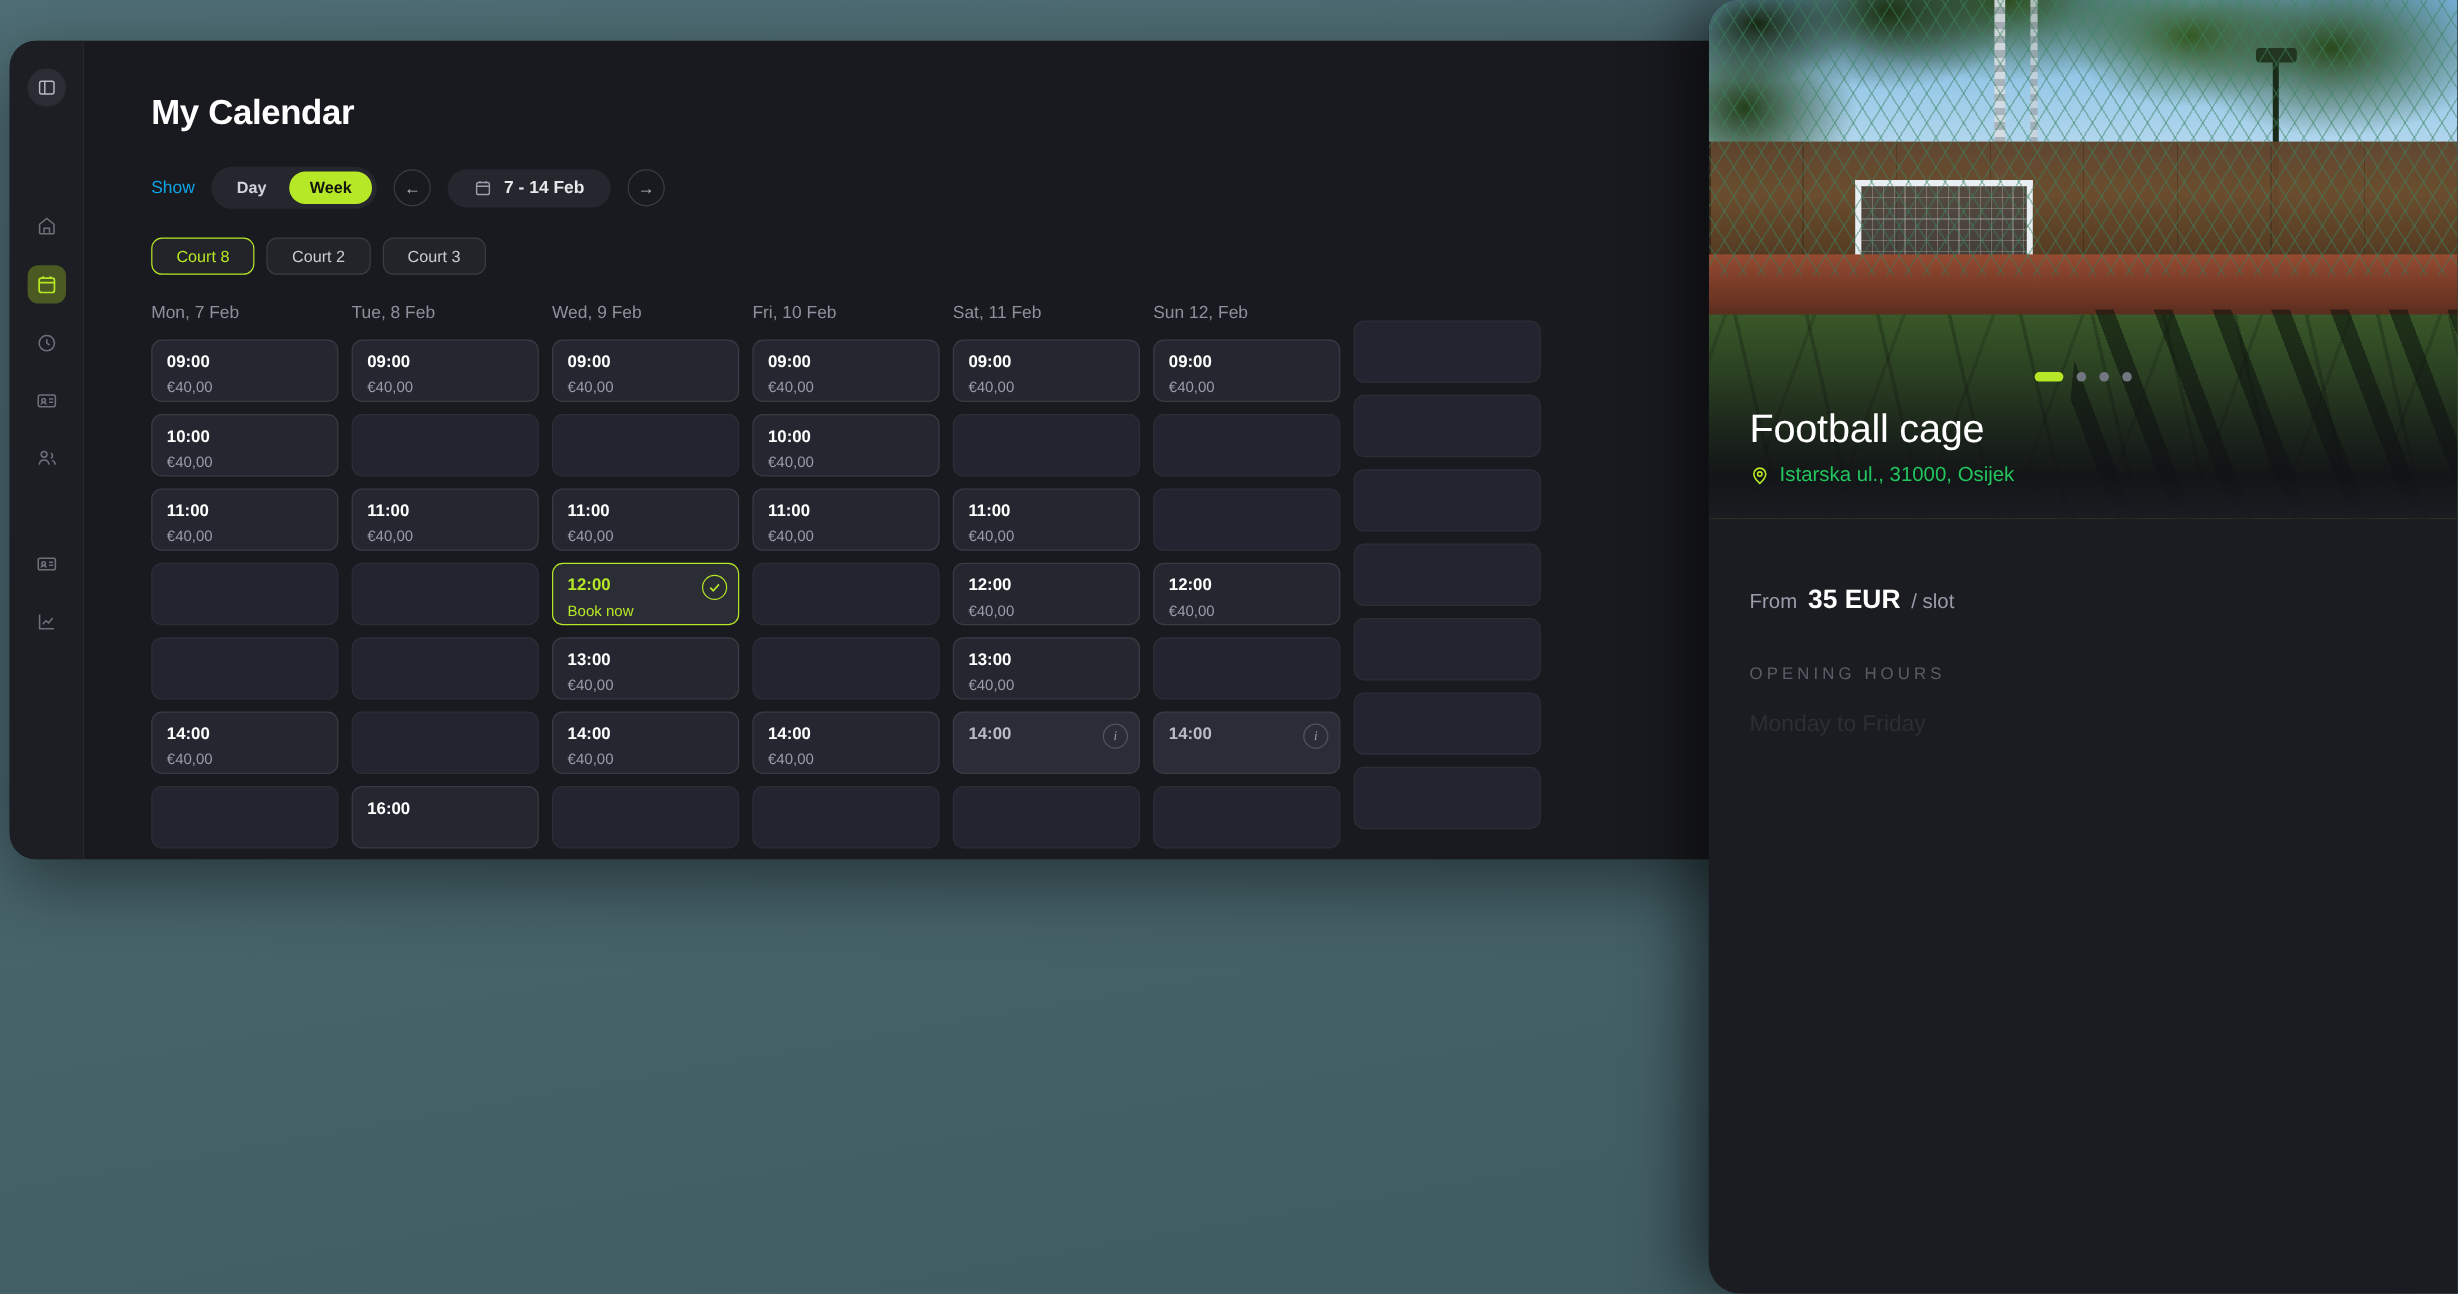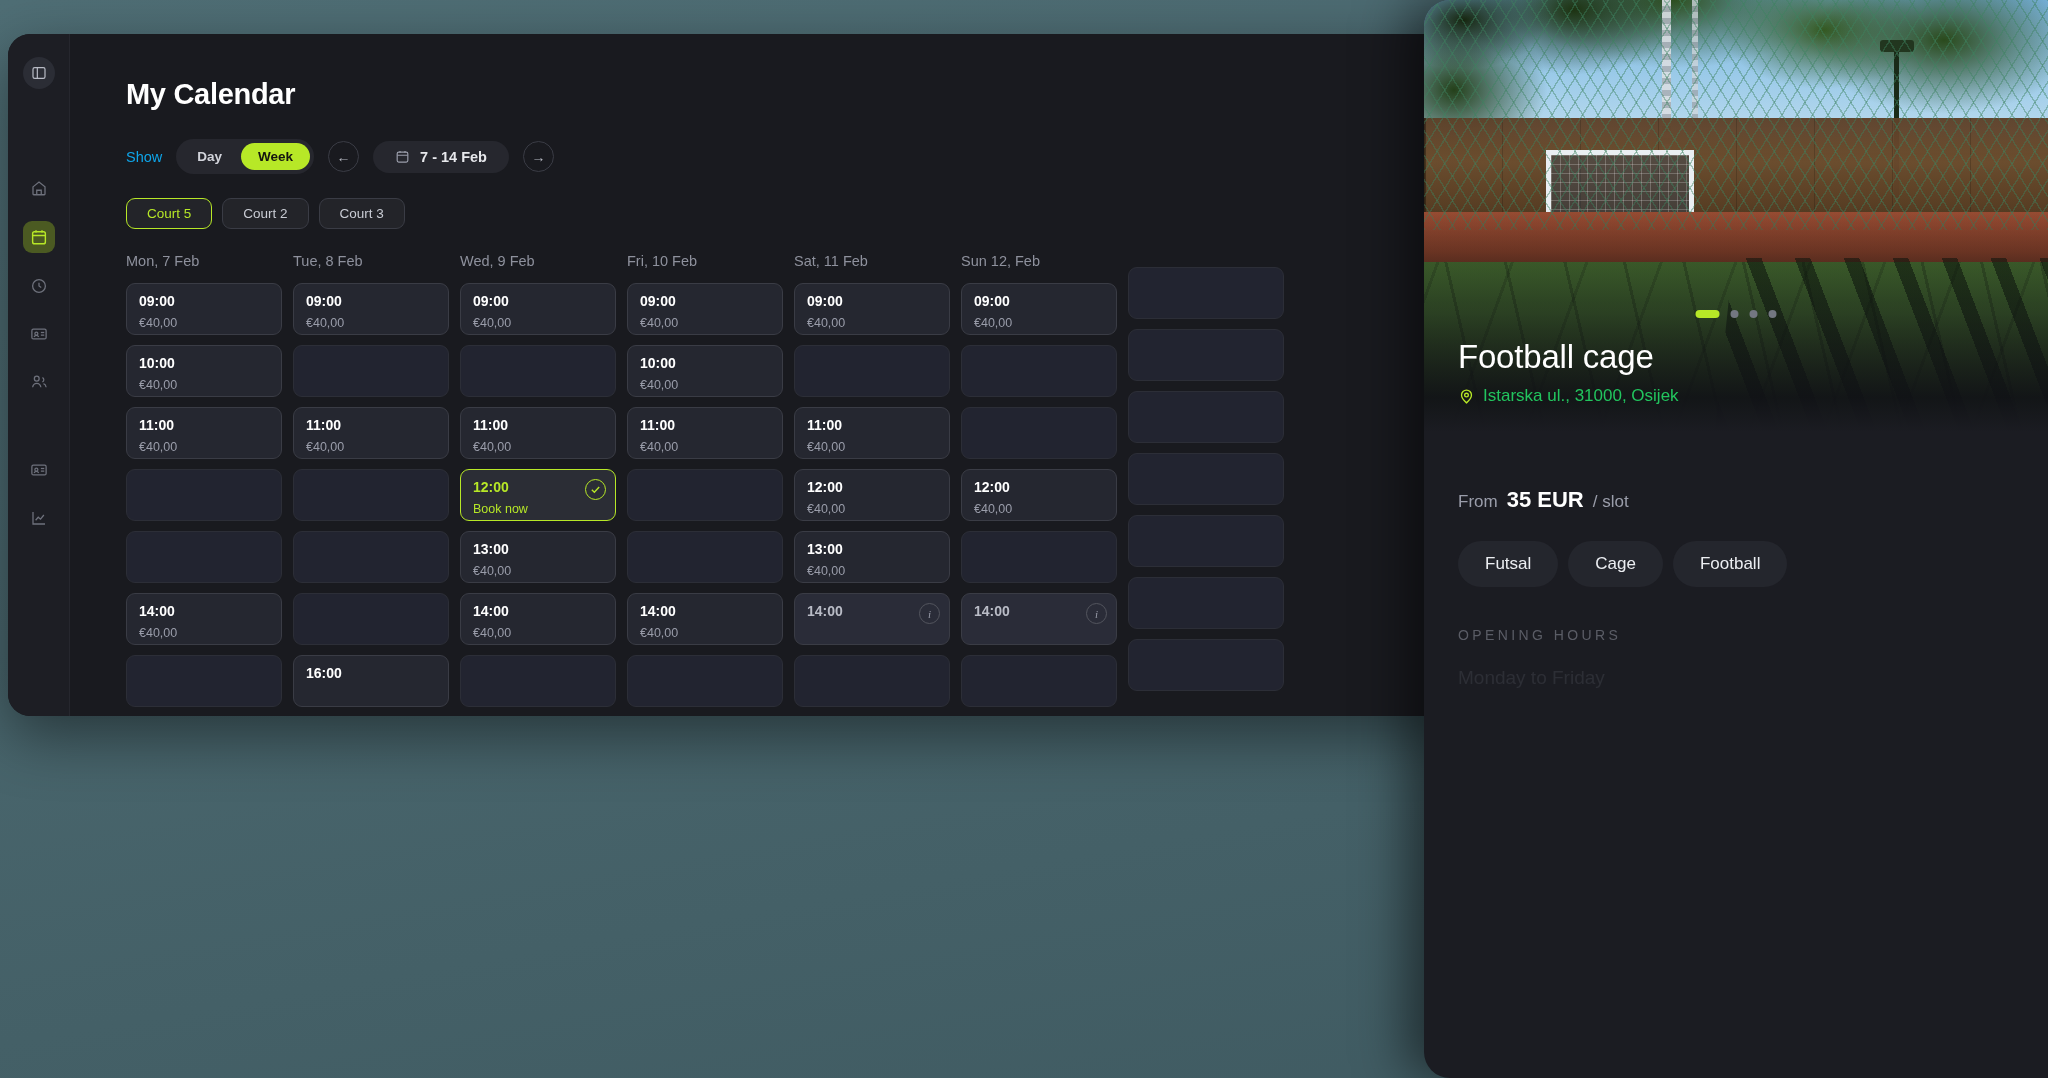--- a/index.html
+++ b/index.html
@@ -388,21 +388,21 @@
           <line x1="8" y1="3" x2="8" y2="6"></line>
             <line x1="16" y1="3" x2="16" y2="6"></line>
         </svg>
         <span>7 - 14 Feb</span>
       </div>
 
       <div class="nav-circle">→</div>
     </div>
 
     <div id="court-tabs">
-        <div class="court-tab active">Court 5</div>
+        <div class="court-tab active">Court 8</div>
         <div class="court-tab">Court 2</div>
         <div class="court-tab">Court 3</div>
       </div>
 
     <div id="calendar">
         <div class="col">
           <div class="day-head">Mon, 7 Feb</div>
           <div class="slot">
             <div class="t">09:00</div>
             <div class="p">€40,00</div>
@@ -586,23 +586,18 @@
     </div>
   </div>
 
   <div id="detail-body">
     <div id="price-row">
       <span id="price-from">From</span>
       <span id="price-value">35 EUR</span>
       <span id="price-unit">/ slot</span>
     </div>
 
-    <div id="tags">
-        <div class="tag">Futsal</div>
-        <div class="tag">Cage</div>
-        <div class="tag">Football</div>
-      </div>
 
 
     <div class="sect-label" id="opening-label">OPENING HOURS</div>
     <div id="opening-first">Monday to Friday</div>
   </div>
 </div>
 
 </body></html>

